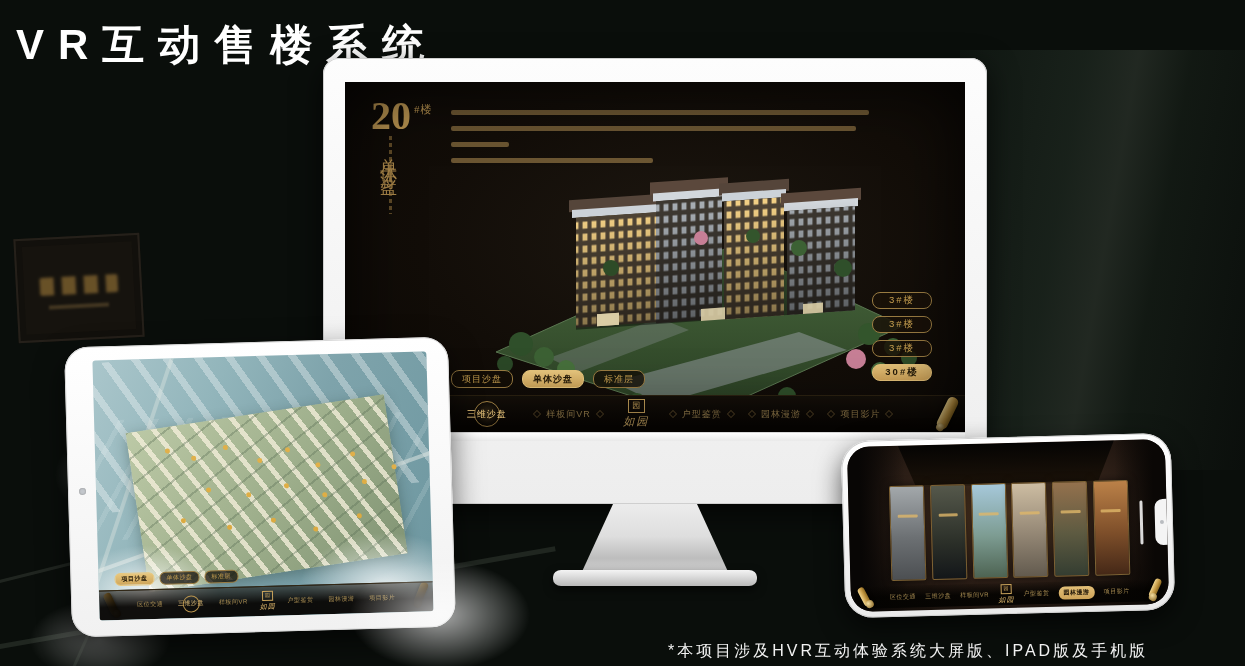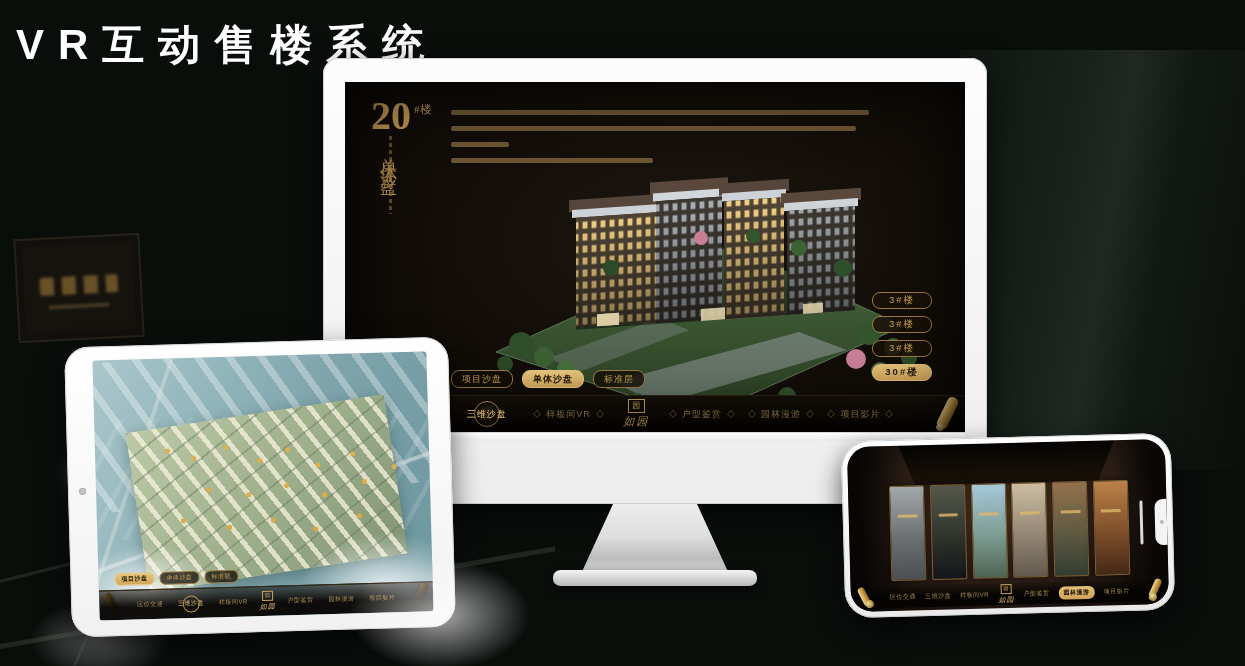--- a/index.html
+++ b/index.html
@@ -374,13 +374,14 @@
       <div class="scroll-icon scroll-p-right"></div>
       <div class="p-indicator"></div>
     </div>
     <div class="p-notch">
       <div class="p-notch-cam"></div>
     </div>
   </div>
 
   <div class="fog fog-a"></div>
 
+  <p class="footnote">*本项目涉及HVR互动体验系统大屏版、IPAD版及手机版</p>
 </div>
 
 </body></html>

